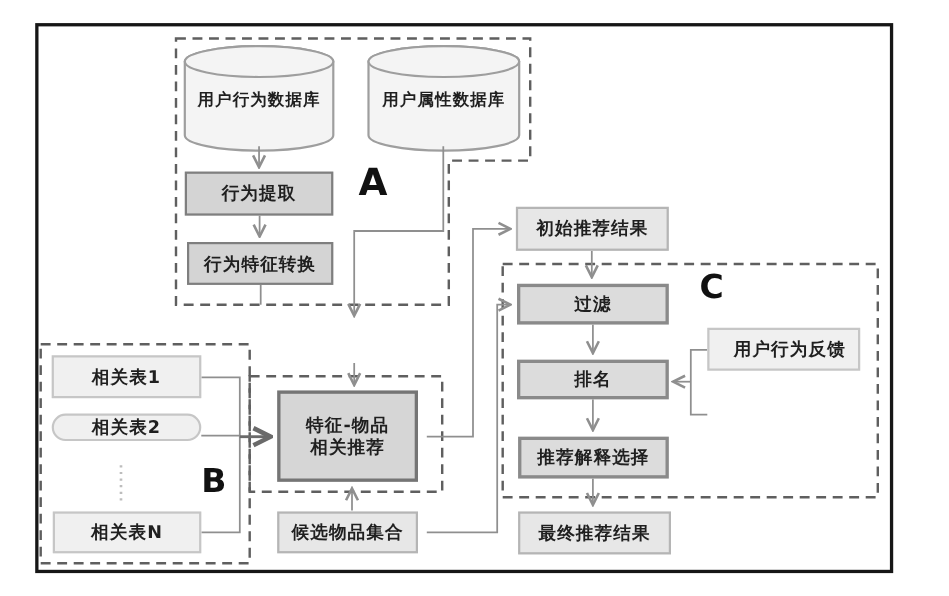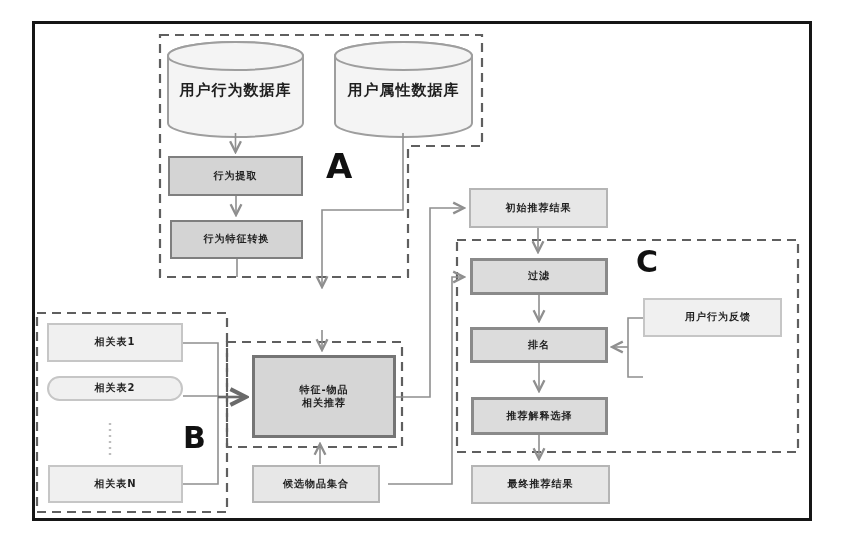--- a/index.html
+++ b/index.html
@@ -7,21 +7,21 @@
     position:relative;width:863px;height:542px;background:#ffffff;overflow:hidden;
     font-family:"DejaVu Sans","Liberation Sans",sans-serif;
   }
   .frame{
     position:absolute;left:32px;top:21px;width:774px;height:494px;
     border:3px solid #161616;background:#ffffff;
   }
   svg.layer{position:absolute;left:0;top:0;width:863px;height:542px;}
   .node{
     position:absolute;display:flex;align-items:center;justify-content:center;
-    box-sizing:border-box;font-size:10px;font-weight:bold;color:#1f1f1f;
+    box-sizing:border-box;font-size:16px;font-weight:bold;color:#1f1f1f;
     text-align:center;line-height:1.25;letter-spacing:1px;
   }
   .dark{background:#d4d4d4;border:2px solid #7f7f7f;}
   .big{background:#d6d6d6;border:3px solid #757575;white-space:pre-line;}
   .cdark{background:#dcdcdc;border:3px solid #8a8a8a;}
   .light{background:#e7e7e7;border:2px solid #b5b5b5;}
   .lighter{background:#f0f0f0;border:2px solid #c6c6c6;}
   .cyl-text{
     position:absolute;display:flex;align-items:center;justify-content:center;
     font-size:15px;font-weight:bold;color:#1f1f1f;letter-spacing:1px;
@@ -85,21 +85,21 @@
     </g>
     <path d="M218,397 L246,397" fill="none" stroke="#6a6a6a" stroke-width="2.6" marker-end="url(#arrBold)"></path>
     <path d="M110,423 L110,458" fill="none" stroke="#bdbdbd" stroke-width="2.4" stroke-dasharray="2,4"></path>
   </svg>
 
   <div class="cyl-text" style="left:168px;top:70px;width:135px;height:40px;">用户行为数据库</div>
   <div class="cyl-text" style="left:335px;top:70px;width:137px;height:40px;">用户属性数据库</div>
 
   <div class="node dark" style="left:168px;top:156px;width:135px;height:40px;">行为提取</div>
   <div class="node dark" style="left:170px;top:220px;width:133px;height:39px;">行为特征转换</div>
-  <div class="node big" style="left:252px;top:355px;width:144px;height:83px;">特征-物品
+  <div class="node big" style="left:252px;top:355px;width:128px;height:83px;">特征-物品
 相关推荐</div>
   <div class="node light" style="left:252px;top:465px;width:128px;height:38px;">候选物品集合</div>
 
   <div class="node light" style="left:469px;top:188px;width:139px;height:40px;">初始推荐结果</div>
   <div class="node cdark" style="left:470px;top:258px;width:138px;height:37px;">过滤</div>
   <div class="node cdark" style="left:471px;top:397px;width:137px;height:38px;">推荐解释选择</div>
   <div class="node cdark" style="left:470px;top:327px;width:138px;height:36px;">排名</div>
   <div class="node light" style="left:471px;top:465px;width:139px;height:39px;">最终推荐结果</div>
 
   <div class="node lighter" style="left:643px;top:298px;width:139px;height:39px;padding-left:11px;">用户行为反馈</div>

